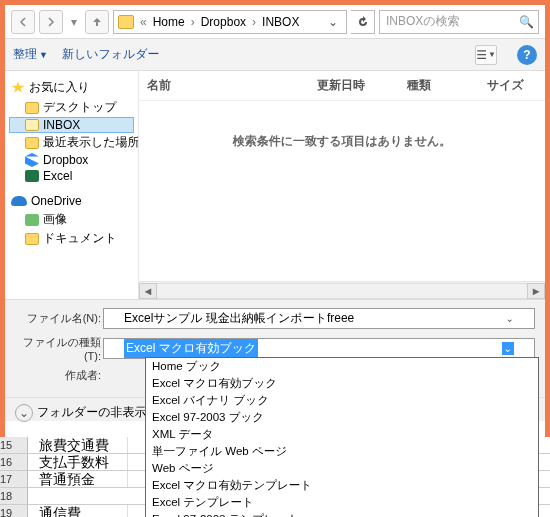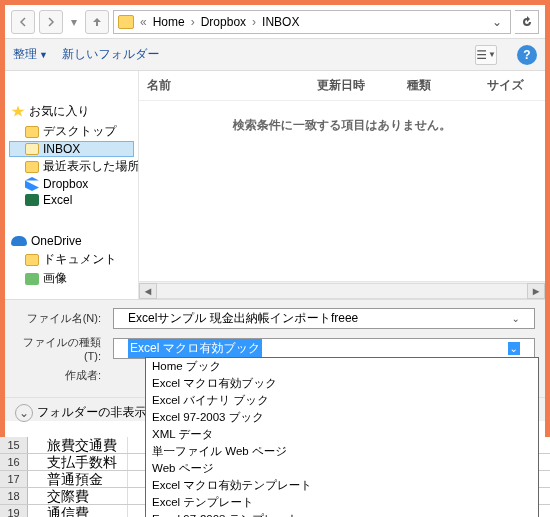--- a/index.html
+++ b/index.html
@@ -20,56 +20,56 @@
   
   .cmdbar { display: flex; align-items: center; padding: 4px 8px; background: #f3f3f3; border-bottom: 1px solid #ddd; height: 32px; gap: 14px; }
   .cmdbtn { color: #1a4f9c; cursor: default; display: inline-flex; align-items: center; gap: 2px; }
   .cmdbar .spacer { flex: 1; }
   .cmdicon { width: 22px; height: 20px; border: 1px solid #ccc; border-radius: 2px; display: inline-flex; align-items: center; justify-content: center; color: #555; background: #fafafa; margin-left: 2px; }
   .help { width: 20px; height: 20px; border-radius: 50%; background: #3a8ddc; color: #fff; display: inline-flex; align-items: center; justify-content: center; font-weight: bold; margin-left: 6px; font-size: 12px; }
   
   .main { display: flex; height: 228px; background: #fff; }
   .tree { width: 140px; border-right: 1px solid #e5e5e5; padding: 6px 4px; overflow: hidden; }
   .tree-group { margin-bottom: 8px; }
-  .tree-head { display: flex; align-items: center; gap: 4px; padding: 2px; margin-top: 24px; }
+  .tree-head { display: flex; align-items: center; gap: 4px; padding: 2px; }
   .tree-item { display: flex; align-items: center; gap: 4px; padding: 1px 2px 1px 16px; white-space: nowrap; }
   .tree-item.sel { background: #cde6f7; border: 1px solid #7ab6e8; padding: 0 1px 0 15px; }
   .ico { width: 14px; height: 12px; display: inline-block; flex-shrink: 0; }
   .ico.star { background: #ffcc33; clip-path: polygon(50% 0,61% 35%,98% 35%,68% 57%,79% 91%,50% 70%,21% 91%,32% 57%,2% 35%,39% 35%); }
   .ico.folder { background: #ffd76b; border: 1px solid #d4a636; border-radius: 2px; }
   .ico.folder.sel { background: #fff0b8; }
   .ico.dbx { background: #2f8cff; clip-path: polygon(0 25%,50% 0,100% 25%,50% 50%,0 25%,0 75%,50% 100%,100% 75%,50% 50%,100% 25%); height:14px; }
   .ico.xl { background: #217346; border-radius: 2px; }
   .ico.cloud { background: #2b7cd3; border-radius: 7px 7px 3px 3px; height: 10px; width: 16px; }
   .ico.pic { background: #6fbf6f; border-radius: 2px; }
   .content { flex: 1; display: flex; flex-direction: column; position: relative; font-weight: bold; }
   .columns { display: flex; border-bottom: 1px solid #eee; color: #555; padding: 6px 8px; gap: 0; font-size: 12px; }
   .col { flex-shrink: 0; }
-  .empty-msg { text-align: center; color: #666; margin-top: 16px; }
+  .empty-msg { text-align: center; color: #666; margin-top: 32px; }
   .hscroll { margin-top: auto; height: 18px; display: flex; align-items: center; border-top: 1px solid #e5e5e5; background: #f1f1f1; }
   .scroll-arrow { width: 18px; height: 16px; display: inline-flex; align-items: center; justify-content: center; color: #666; background: #e9e9e9; border: 1px solid #ccc; }
   .scroll-track { flex: 1; height: 16px; background: #f1f1f1; border-top: 1px solid #ddd; border-bottom: 1px solid #ddd; }
   
   .formarea { background: #f1f1f1; padding: 8px 10px; border-top: 1px solid #ddd; }
-  .form-row { display: flex; align-items: center; margin-bottom: 6px; gap: 12px; }
+  .form-row { display: flex; align-items: center; margin-bottom: 6px; gap: 2px; }
   .form-label { width: 86px; text-align: right; color: #333; font-size: 11px; }
-  .form-input { flex: 1; border: 1px solid #999; background: #fff; height: 21px; padding: 0 14px; font-size: 12px; }
+  .form-input { flex: 1; border: 1px solid #999; background: #fff; height: 21px; padding: 0 20px; font-size: 12px; }
   .form-input.drop { display: flex; align-items: center; justify-content: space-between; }
   .form-input.sel-highlight span { background: #3399ff; color: #fff; padding: 1px 2px; }
   .drop-arrow { color: #555; font-size: 10px; }
   
   .folderhide-row { display: flex; align-items: flex-start; padding: 6px 10px; background: #f1f1f1; border-top: 1px solid #e0e0e0; height: 24px; position: relative; }
   .folderhide-row .chev { width: 18px; height: 18px; border: 1px solid #aaa; border-radius: 50%; display: inline-flex; align-items: center; justify-content: center; margin-right: 4px; color: #555; }
   .droplist { position: absolute; left: 140px; right: 6px; top: 352px; border: 1px solid #666; background: #fff; z-index: 5; font-size: 11.5px; }
   .droplist .opt { padding: 1px 6px; white-space: nowrap; }
   
   .sheet { position: absolute; left: -5px; right: -5px; top: 432px; z-index: 1; font-size: 13px; }
   .srow { display: flex; border-bottom: 1px solid #ccc; height: 17px; background: #fff; }
-  .srow .rh { width: 28px; background: #e8e8e8; border-right: 1px solid #bbb; text-align: center; color: #333; font-size: 11px; line-height: 17px; }
-  .srow .cell { width: 100px; border-right: 1px solid #ddd; padding: 0 19px; line-height: 17px; white-space: nowrap; overflow: visible; font-family: "MS Mincho","Meiryo",serif; font-size: 14px; }
+  .srow .rh { width: 28px; background: #e8e8e8; border-right: 1px solid #bbb; color: #333; font-size: 11px; line-height: 17px; }
+  .srow .cell { width: 100px; border-right: 1px solid #ddd; padding: 0 11px; line-height: 17px; white-space: nowrap; overflow: visible; font-family: "MS Mincho","Meiryo",serif; font-size: 14px; }
 </style>
 </head>
 <body>
 
 <div class="frame">
 
   <div class="navbar">
     <div class="navbtn">
         <svg width="12" height="12" viewBox="0 0 12 12">
           <path d="M8 2 L4 6 L8 10" stroke="#888" fill="none" stroke-width="1.5"></path>
@@ -95,20 +95,24 @@
       <span class="sep">›</span>
       <span>INBOX</span>
       <span style="flex:1"></span>
       <span class="bc-drop">⌄</span>
     </div>
     <div class="refresh">
         <svg width="12" height="12" viewBox="0 0 12 12">
           <path d="M10 6 A4 4 0 1 1 6 2 L6 0 L9 3 L6 6 L6 4 A2 2 0 1 0 8 6 Z" fill="#555"></path>
         </svg>
       </div>
+    <div class="searchbox">
+      <span>INBOXの検索</span>
+      <span class="mag">🔍</span>
+    </div>
   </div>
 
   <div class="cmdbar">
     <span class="cmdbtn">
         <span>整理</span> 
         <span style="font-size:9px">▼</span>
       </span>
     <span class="cmdbtn">新しいフォルダー</span>
     <span class="spacer"></span>
     <span class="cmdicon">☰<span style="font-size:8px;margin-left:1px">▼</span></span>
@@ -142,26 +146,26 @@
             <span class="ico xl"></span>
             <span>Excel</span>
           </div>
       </div>
       <div class="tree-group">
         <div class="tree-head">
             <span class="ico cloud"></span>
             <span>OneDrive</span>
           </div>
         <div class="tree-item">
+            <span class="ico pic"></span>
+            <span>画像</span>
+          </div>
+        <div class="tree-item">
             <span class="ico folder"></span>
             <span>ドキュメント</span>
-          </div>
-        <div class="tree-item">
-            <span class="ico pic"></span>
-            <span>画像</span>
           </div>
       </div>
     </div>
     <div class="content">
       <div class="columns">
         <div class="col" style="width:170px">名前</div>
         <div class="col" style="width:90px">更新日時</div>
         <div class="col" style="width:80px">種類</div>
         <div class="col" style="width:50px">サイズ</div>
       </div>
@@ -221,21 +225,20 @@
       <div class="srow">
         <div class="rh">16</div>
         <div class="cell">支払手数料</div>
       </div>
       <div class="srow">
         <div class="rh">17</div>
         <div class="cell">普通預金</div>
       </div>
       <div class="srow">
         <div class="rh">18</div>
-        <div class="cell">交際費</div>
       </div>
       <div class="srow">
         <div class="rh">19</div>
         <div class="cell">通信費</div>
       </div>
     </div>
 
 </div>
 
 </body></html>

